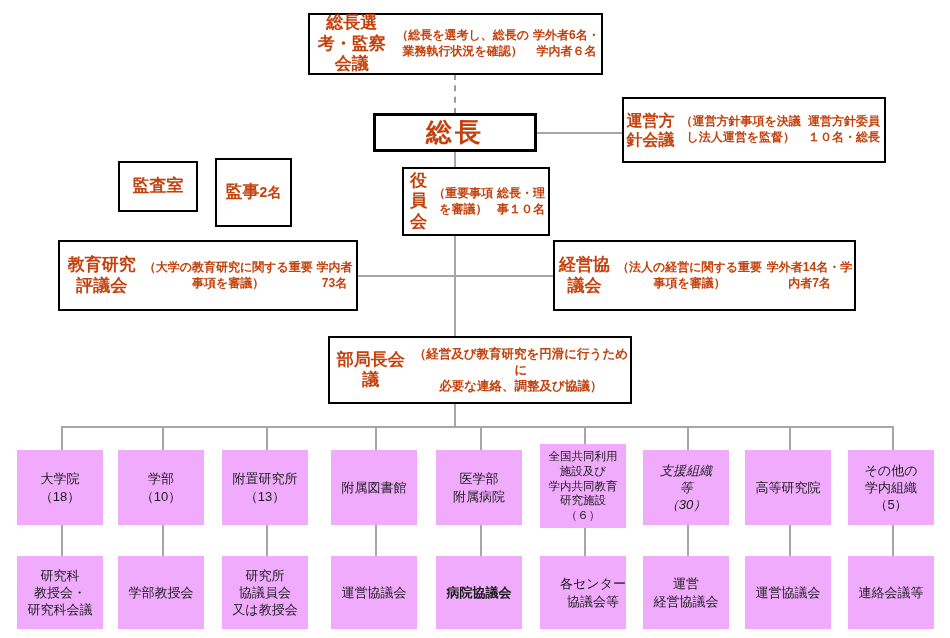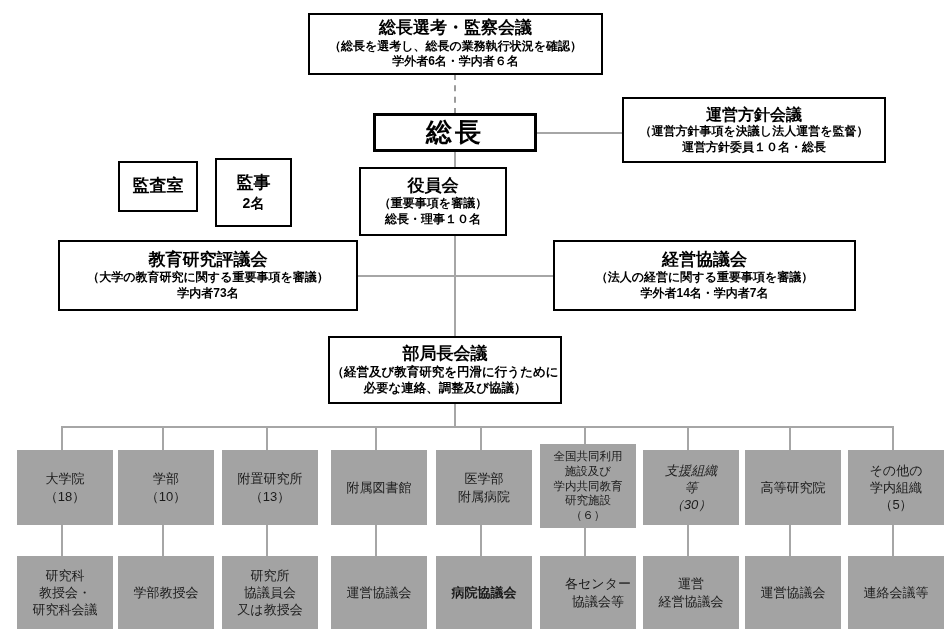--- a/index.html
+++ b/index.html
@@ -7,33 +7,33 @@
     position:relative;width:950px;height:638px;background:#ffffff;
     font-family:"Liberation Sans","DejaVu Sans",sans-serif;overflow:hidden;
   }
   
   .h-line{position:absolute;height:2px;background:#a6a6a6;}
   .v-line{position:absolute;width:2px;background:#a6a6a6;}
   .v-dash{position:absolute;width:0;border-left:2px dashed #9b9b9b;}
   
   .wbox{
     position:absolute;background:#fff;border:2px solid #000;
-    display:flex;flex-direction:column;align-items:center;justify-content:center;
-    text-align:center;color:#000000;box-sizing:border-box;
+    display:flex;flex-direction:row;align-items:center;justify-content:center;
+    text-align:center;color:#c2410c;box-sizing:border-box;
   }
   .wbox .t{font-weight:bold;font-size:17px;line-height:1.2;white-space:pre-line;}
   .wbox .s{font-weight:bold;font-size:12px;line-height:1.3;white-space:pre-line;}
   .pres{border-width:3px;}
   .pres .t{font-size:26px;letter-spacing:3px;}
   
   .ybox{
-    position:absolute;background:#a3a3a3;border:none;
+    position:absolute;background:#f0abfc;border:none;
     display:flex;align-items:center;justify-content:center;text-align:center;
     font-size:13px;font-weight:400;color:#1b1b1b;line-height:1.32;
-    white-space:pre-line;box-sizing:border-box;width:96px;
+    white-space:pre-line;box-sizing:border-box;width:86px;
   }
   .row1{top:450px;height:75px;}
   .row2{top:556px;height:73px;}
   .ybox.tall{top:444px;height:84px;font-size:11.5px;line-height:1.3;}
 </style>
 </head>
 <body>
 
 <div id="canvas">
 
@@ -83,39 +83,39 @@
 
   <div class="wbox" style="left:118px;top:161px;width:80px;height:51px;">
     <div class="t">監査室</div>
   </div>
 
   <div class="wbox" style="left:215px;top:158px;width:77px;height:69px;">
     <div class="t">監事</div>
     <div class="s" style="font-size:14px;">2名</div>
   </div>
 
-  <div class="wbox" style="left:359px;top:167px;width:148px;height:69px;">
+  <div class="wbox" style="left:402px;top:167px;width:148px;height:69px;">
     <div class="t">役員会</div>
     <div class="s">（重要事項を審議）</div>
     <div class="s">総長・理事１０名</div>
   </div>
 
   <div class="wbox" style="left:58px;top:240px;width:300px;height:71px;">
     <div class="t">教育研究評議会</div>
     <div class="s">（大学の教育研究に関する重要事項を審議）</div>
     <div class="s">学内者73名</div>
   </div>
 
   <div class="wbox" style="left:553px;top:240px;width:303px;height:71px;">
     <div class="t">経営協議会</div>
     <div class="s">（法人の経営に関する重要事項を審議）</div>
     <div class="s">学外者14名・学内者7名</div>
   </div>
 
-  <div class="wbox" style="left:328px;top:336px;width:234px;height:68px;">
+  <div class="wbox" style="left:328px;top:336px;width:304px;height:68px;">
     <div class="t">部局長会議</div>
     <div class="s" style="font-size:12.5px;">（経営及び教育研究を円滑に行うために
 必要な連絡、調整及び協議）</div>
   </div>
 
   <div class="ybox row1" style="left:17px;">大学院
 （18）</div>
   <div class="ybox row2" style="left:17px;">研究科
 教授会・
 研究科会議</div>

